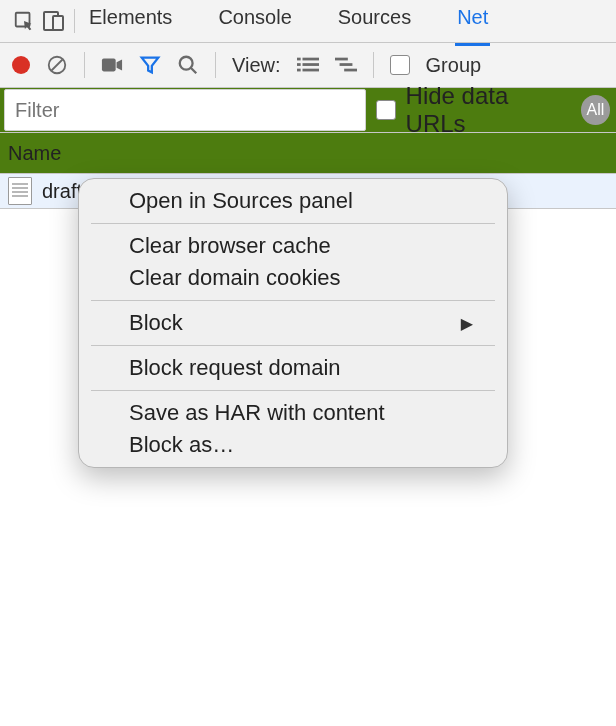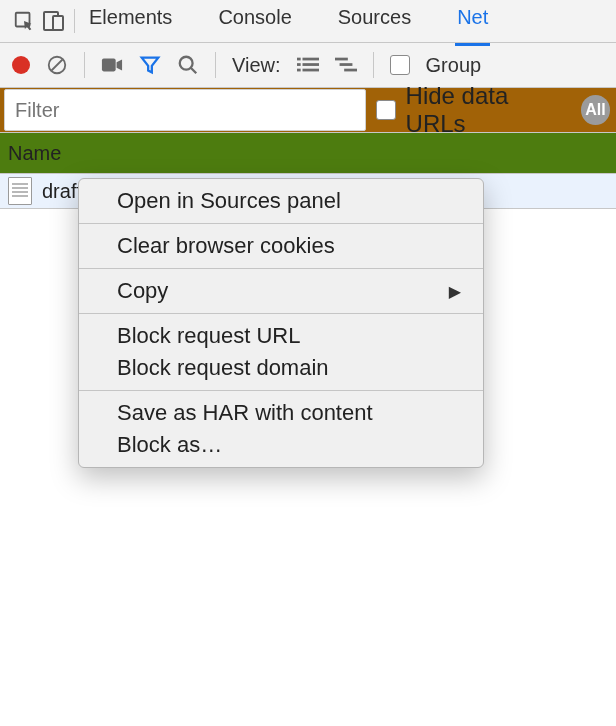--- a/index.html
+++ b/index.html
@@ -67,21 +67,21 @@
   .toolbar .view-label { font-size: 20px; color:#333; }
   .toolbar .checkbox {
     width: 18px; height: 18px; border:1px solid #8a8a8a; border-radius:3px; background:#fff;
   }
   
   .filterbar {
     display: flex;
     align-items: center;
     height: 44px;
     border-bottom: 1px solid #c7c7c7;
-    background: #a16207;
+    background: #4d7c0f;
     padding: 0 6px 0 0;
     gap: 10px;
   }
   .filter-input {
     flex: 0 0 340px;
     height: 36px;
     border: 1px solid #d0d0d0;
     background: #fff;
     border-radius: 2px;
     font-size: 20px;
@@ -90,21 +90,21 @@
     outline: none;
     margin: 0 0 0 4px;
   }
   .filterbar .checkbox {
     width: 18px; height: 18px; border:1px solid #8a8a8a; border-radius:3px; background:#fff;
   }
   .hide-label { font-size: 24px; color:#222; }
   .all-badge {
     width: 30px; height:30px; border-radius:50%;
     background:#9b9b9b; color:#fff; display:flex;align-items:center;justify-content:center;
-    font-size:16px; font-weight:700; margin-left:auto;
+    font-size:16px; font-weight:400; margin-left:auto;
   }
   
   .name-header {
     height: 40px;
     border-bottom: 1px solid #c7c7c7;
     background: #4d7c0f;
     display:flex; align-items:center;
     padding-left: 8px;
     font-size: 20px;
   }
@@ -135,23 +135,23 @@
   .file-icon::before { top:5px; box-shadow: 0 4px 0 #b8b8b8, 0 8px 0 #b8b8b8; }
   .file-icon::after { top:17px; }
   
   .context-menu {
     position: absolute;
     left: 78px;
     top: 4px;
     width: 404px;
     background: #f0f0f0;
     border: 1px solid #b6b6b6;
-    border-radius: 6px;
+    border-radius: 16px;
     box-shadow: 0 10px 28px rgba(0,0,0,0.25);
-    padding: 6px 0;
+    padding: 6px 12px;
   }
   .context-menu .item {
     font-size: 22px;
     color:#222;
     padding: 3px 22px 3px 38px;
     display:flex; align-items:center;
     cursor: default;
   }
   .context-menu .sep {
     height:1px; background:#c5c5c5; margin:6px 0;
@@ -245,26 +245,26 @@
 
 <div class="requests">
   <div class="request-row">
     <div class="file-icon"></div>
     <span class="filename">draft-yasskin-wpack-bundled-exchanges.html</span>
   </div>
 
   <div class="context-menu">
     <div class="item">Open in Sources panel</div>
     <div class="sep"></div>
-    <div class="item">Clear browser cookies</div>
+    <div class="item">Clear browser cache</div>
+    <div class="item">Clear domain cookies</div>
     <div class="sep"></div>
     <div class="item">
-      <span>Copy</span>
+      <span>Block</span>
       <span class="sub-arrow">▶</span>
     </div>
     <div class="sep"></div>
-    <div class="item">Block request URL</div>
     <div class="item">Block request domain</div>
     <div class="sep"></div>
     <div class="item">Save as HAR with content</div>
     <div class="item">Block as…</div>
   </div>
 </div>
 
 </body></html>

